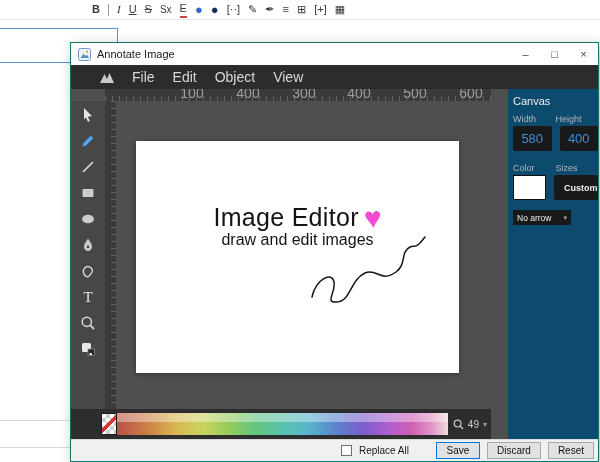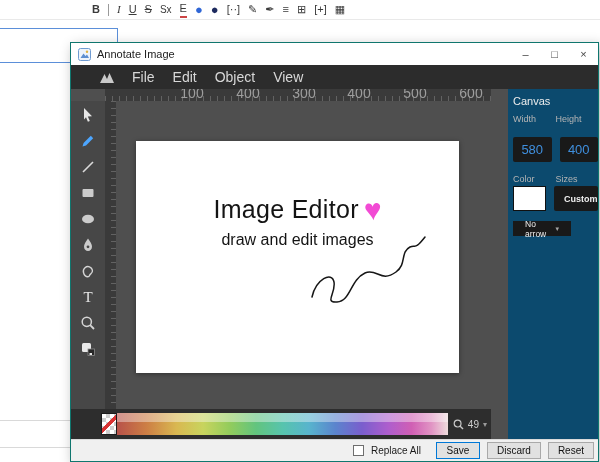--- a/index.html
+++ b/index.html
@@ -46,21 +46,21 @@
             background-image:repeating-linear-gradient(180deg,#626262 0 1px,transparent 1px 7px);
             background-size:5px 100%; background-position:100% 0; background-repeat:no-repeat; z-index:2; }
 
   .toolstrip { position:absolute; left:0; top:36px; width:34px; bottom:30px; background:#474747; display:flex; flex-direction:column; align-items:center; padding-top:3px; gap:4px; z-index:2; }
   .tool { width:26px; height:22px; display:flex; align-items:center; justify-content:center; }
   .tool.text { font-family:"Liberation Serif", serif; font-size:15px; color:#e8e8e8; }
   .tool.pencil-sel { color:#4da6ff; }
 
   .workspace { position:absolute; left:45px; top:36px; right:107px; bottom:30px; background:#4f4f4f; }
   .canvas { position:absolute; left:20px; top:40px; width:323px; height:232px; background:#fff; box-shadow:0 1px 5px rgba(0,0,0,.4); }
-  .canvas-title-row { position:absolute; left:0; top:54px; width:100%; display:flex; align-items:center; justify-content:center; gap:5px; }
+  .canvas-title-row { position:absolute; left:0; top:62px; width:100%; display:flex; align-items:center; justify-content:center; gap:5px; }
   .canvas-title { font-size:25px; color:#141414; letter-spacing:.3px; }
   .canvas-heart { font-size:30px; line-height:26px; transform:rotate(-3deg); }
   .canvas-sub { position:absolute; left:0; top:90px; width:100%; text-align:center; font-size:16px; color:#141414; }
   .squiggle { position:absolute; left:170px; top:86px; }
 
   .bottomstrip { position:absolute; left:0; right:107px; bottom:0; height:30px; background:#2d2d2d; z-index:2; }
   .swatch-none { position:absolute; left:30px; top:4px; width:16px; height:22px;
       background-image:linear-gradient(135deg, transparent 44%, #d93333 44%, #d93333 56%, transparent 56%),
                        conic-gradient(#cfcfcf 25%, #ffffff 0 50%, #cfcfcf 0 75%, #ffffff 0);
       background-size:100% 100%, 8px 8px; border:1px solid #1c1c1c; }
@@ -68,30 +68,30 @@
       background-image:linear-gradient(180deg, rgba(255,255,255,.38) 0 42%, rgba(0,0,0,0) 42%),
       linear-gradient(90deg,#b8524a 0,#cd7f45 9%,#d9b851 18%,#c8d45e 26%,#93cc5c 34%,#62c47e 42%,#57c4ad 50%,#58b4cd 58%,#5b84cd 66%,#7a5ecd 74%,#ae5ecd 82%,#d05fb4 89%,#e194c4 95%,#eedcdc 100%); }
   .zoomctl { position:absolute; right:4px; top:0; height:30px; display:flex; align-items:center; gap:4px; color:#cfcfcf; font-size:10px; }
   .zoomctl .caret { font-size:8px; color:#9a9a9a; }
 
   .panel { position:absolute; right:0; top:24px; width:90px; bottom:0; background:#0c4a6e; color:#ddd; z-index:2; }
   .panel .hdr { font-size:11px; color:#ededed; margin:6px 0 7px 5px; }
   .lblrow { display:flex; margin-left:5px; }
   .lblrow .lbl { font-size:9px; color:#b4b4b4; width:52px; }
   .boxrow { display:flex; gap:8px; margin:2px 0 0 5px; }
-  .vbox { width:44px; height:25px; background:#191919; border-radius:2px; display:flex; align-items:center; justify-content:center; font-size:13px;margin-top:11px; }
+  .vbox { width:44px; height:25px; background:#191919; border-radius:2px; display:flex; align-items:center; justify-content:center; font-size:13px; }
   .gap12 { height:12px; }
   .colorswatch { width:44px; height:25px; background:#ffffff; border:1px solid #101010; }
   .sizesbox { width:44px; height:25px; background:#191919; border-radius:2px; display:flex; align-items:center; justify-content:center; gap:3px; font-size:9px; font-weight:700; color:#f0f0f0;padding-left:16px; }
   .sizesbox .caret, .arrowbox .caret { font-size:7px; color:#a5a5a5; }
-  .arrowbox { width:58px; height:15px; background:#191919; display:flex; align-items:center; justify-content:space-between; padding:0 12px; font-size:8.5px; color:#ededed; margin:10px 0 0 5px; }
+  .arrowbox { width:58px; height:15px; background:#191919; display:flex; align-items:center; justify-content:space-between; padding:0 4px; font-size:8.5px; color:#ededed; margin:10px 0 0 5px; }
 
   .footer { position:absolute; left:0; bottom:0; right:0; height:22px; background:#f0f0f0; border-top:1px solid #dadada; display:flex; align-items:center; justify-content:flex-end; gap:7px; padding-right:4px; }
   .chk { width:11px; height:11px; border:1px solid #6e6e6e; background:#fff; }
-  .chk-label { font-size:10px; color:#1a1a1a; margin-right:8px; }
+  .chk-label { font-size:10px; color:#1a1a1a; margin-right:20px; }
   .btn { height:17px; min-width:44px; padding:0 9px; background:#e1e1e1; border:1px solid #a9a9a9; font-size:10px; color:#111; display:flex; align-items:center; justify-content:center; }
   .btn.default { border-color:#0078d7; }
 </style>
 </head>
 <body>
 
 <div class="screen">
 
   <div class="bg-toolbar">
     <span class="tbi bold">B</span>

